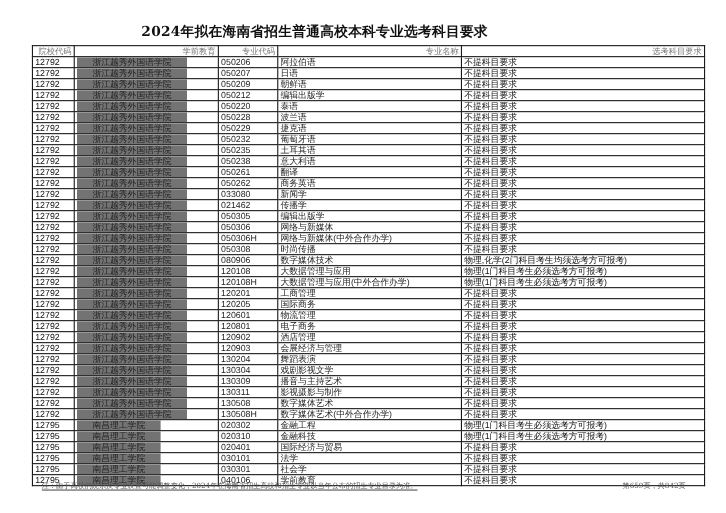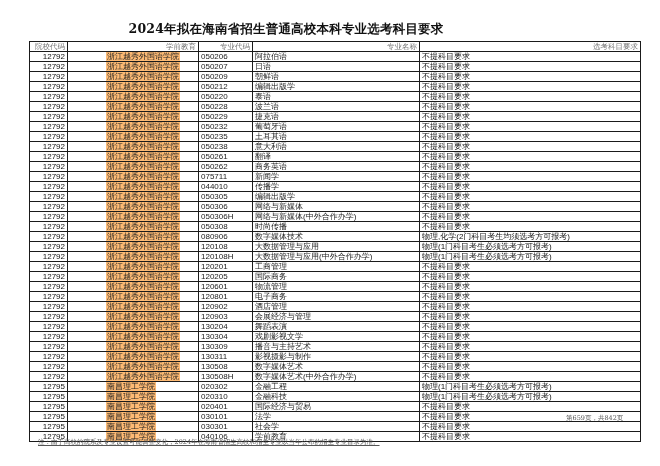--- a/index.html
+++ b/index.html
@@ -6,29 +6,29 @@
   body { width: 660px; height: 466px; position: relative; overflow: hidden; font-family: "Liberation Sans", "DejaVu Sans", sans-serif; color: #111; }
   .title { position: absolute; left: 0; top: 21px; width: 572px; text-align: center; font-family: "DejaVu Serif", "Liberation Serif", serif; font-size: 12.5px; font-weight: bold; letter-spacing: 0.2px; color: #111; }
   table.grid { position: absolute; left: 29px; top: 41px; border-collapse: collapse; table-layout: fixed; width: 611px; }
   table.grid col.c1 { width: 38px; }
   table.grid col.c2 { width: 131px; }
   table.grid col.c3 { width: 54px; }
   table.grid col.c4 { width: 167px; }
   table.grid col.c5 { width: 221px; }
   table.grid th, table.grid td { border: 1px solid #1a1a1a; padding: 0 2px; height: 9px; line-height: 9px; font-size: 8px; white-space: nowrap; overflow: hidden; }
   table.grid th { font-family: "DejaVu Serif", "Liberation Serif", serif; font-weight: normal; color: #777; text-align: right; font-size: 7.5px; height: 9px; }
-  table.grid td.code { text-align: right; }
+  table.grid td.code { text-align: left; }
   table.grid td.name { color: #222; }
-  table.grid td.name span { background: #fdba74; padding: 0 1px; margin-left: 36px; }
+  table.grid td.name span { background: #737373; padding: 0 14px; }
   table.grid td.mcode { color: #222; }
   table.grid td.mname { color: #222; margin-left: 23px; }
   table.grid td.req { color: #111; }
   table.grid { border: 1.5px solid #111; }
   .footnote { position: absolute; left: 38px; top: 438px; font-family: "DejaVu Serif", "Liberation Serif", serif; font-size: 6.5px; color: #555; text-decoration: underline; }
-  .pager { position: absolute; left: 566px; top: 414px; font-family: "DejaVu Serif", "Liberation Serif", serif; font-size: 6.5px; color: #555; }
+  .pager { position: absolute; left: 566px; top: 438px; font-family: "DejaVu Serif", "Liberation Serif", serif; font-size: 6.5px; color: #555; }
 </style>
 </head>
 <body>
 
 <div class="title">2024年拟在海南省招生普通高校本科专业选考科目要求</div>
 
 <table class="grid">
   <colgroup>
       <col class="c1">
       <col class="c2">
@@ -126,28 +126,28 @@
       <tr>
         <td class="code">12792</td>
         <td class="name"><span>浙江越秀外国语学院</span></td>
         <td class="mcode">050262</td>
         <td class="mname">商务英语</td>
         <td class="req">不提科目要求</td>
       </tr>
       <tr>
         <td class="code">12792</td>
         <td class="name"><span>浙江越秀外国语学院</span></td>
-        <td class="mcode">075711</td>
+        <td class="mcode">033080</td>
         <td class="mname">新闻学</td>
         <td class="req">不提科目要求</td>
       </tr>
       <tr>
         <td class="code">12792</td>
         <td class="name"><span>浙江越秀外国语学院</span></td>
-        <td class="mcode">044010</td>
+        <td class="mcode">021462</td>
         <td class="mname">传播学</td>
         <td class="req">不提科目要求</td>
       </tr>
       <tr>
         <td class="code">12792</td>
         <td class="name"><span>浙江越秀外国语学院</span></td>
         <td class="mcode">050305</td>
         <td class="mname">编辑出版学</td>
         <td class="req">不提科目要求</td>
       </tr>

